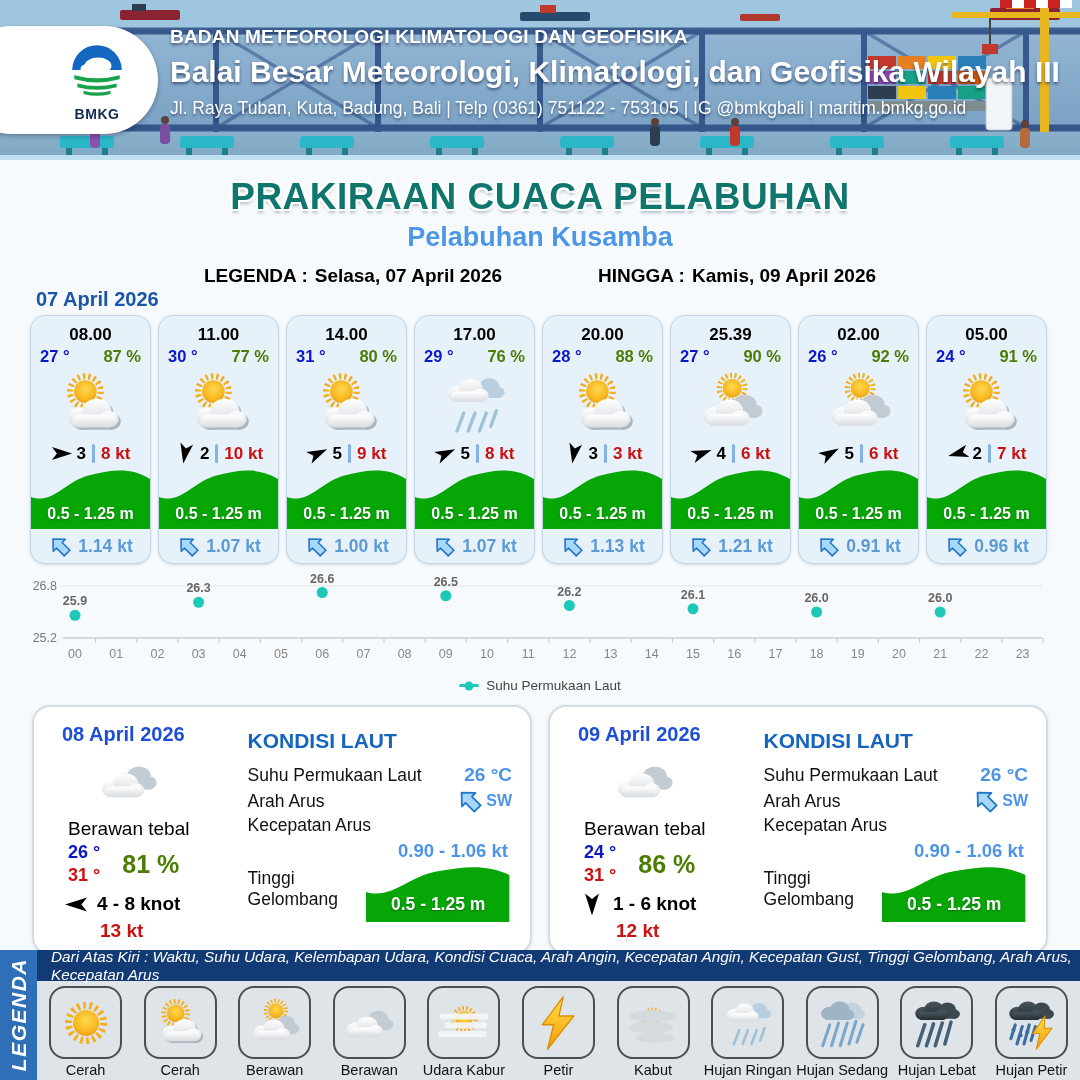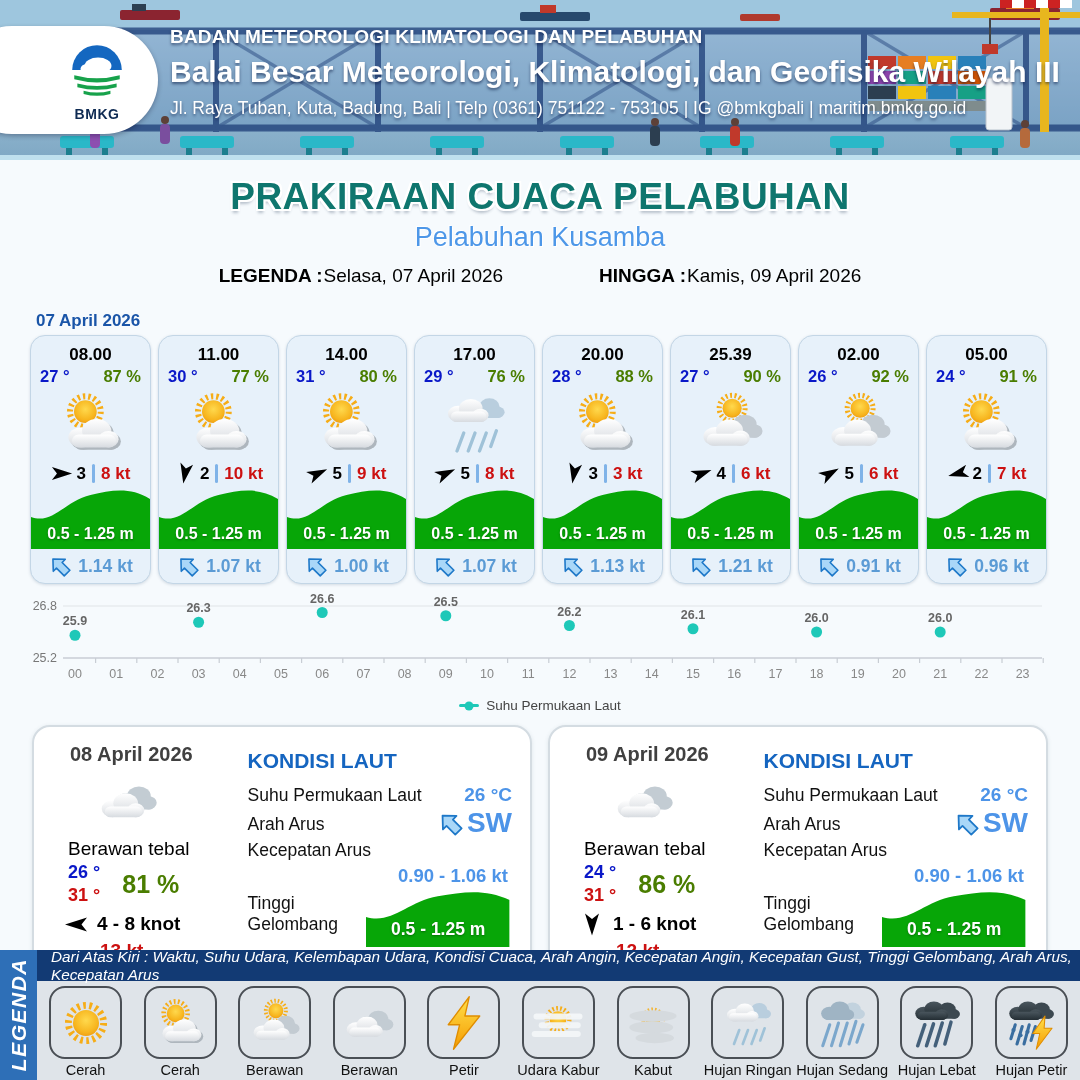--- a/index.html
+++ b/index.html
@@ -14,26 +14,26 @@
   .bmkg-logo{width:78px;text-align:center;}
   .bmkg-logo .lbl{font-size:14px;font-weight:bold;color:#0e2a52;letter-spacing:.5px;margin-top:1px;}
   .hdr-text{position:absolute;left:170px;top:26px;color:#fff;text-shadow:0 2px 3px rgba(5,20,60,.55);}
   .hdr-line1{font-size:19px;font-weight:bold;letter-spacing:.2px;}
   .hdr-line2{font-size:30px;font-weight:bold;margin-top:7px;}
   .hdr-line3{font-size:17.5px;margin-top:9px;font-weight:500;}
 
   
   .title-main{margin-top:16px;text-align:center;font-size:37px;font-weight:bold;letter-spacing:.5px;color:#0f766e;
     text-shadow:-2px -2px 0 #fff,2px -2px 0 #fff,-2px 2px 0 #fff,2px 2px 0 #fff,0 4px 3px rgba(40,60,90,.3);}
-  .title-sub{text-align:center;font-size:27px;font-weight:normal;color:#4d97e8;margin-top:4px;
+  .title-sub{text-align:center;font-size:27px;font-weight:bold;color:#4d97e8;margin-top:4px;
     text-shadow:-1px -1px 0 #fff,1px 1px 0 #fff;}
   .validity{display:flex;justify-content:center;gap:96px;margin-top:12px;font-size:19px;color:#000;}
   .validity b{font-weight:bold;}
-  .validity span{font-weight:normal;margin-left:1px;}
-  .date-label{margin:24px 0 4px 36px;font-size:17px;font-weight:bold;color:#1a55a8;}
+  .validity span{font-weight:bold;margin-left:7px;}
+  .date-label{margin:1px 0 4px 36px;font-size:20px;font-weight:bold;color:#1a55a8;}
 
   
   .cards-row{display:flex;gap:7px;margin:0 30px;}
   .hcard{width:121px;height:249px;background:#e7f1fa;border:1px solid #c3d6e6;border-radius:15px;
     box-shadow:0 1px 3px rgba(50,80,110,.18);position:relative;overflow:hidden;display:flex;flex-direction:column;}
   .h-time{text-align:center;font-size:17px;font-weight:bold;color:#000;margin-top:9px;}
   .h-th{display:flex;justify-content:space-between;padding:2px 9px 0 9px;font-size:16.5px;font-weight:bold;}
   .h-temp{color:#0a18c8;}
   .h-hum{color:#4a7d00;}
   .h-icon{height:84px;display:flex;align-items:center;justify-content:center;}
@@ -58,40 +58,40 @@
   .leg-line{position:relative;width:20px;height:3px;background:#1ec8b8;border-radius:2px;}
   .leg-line i{position:absolute;left:50%;top:50%;width:9px;height:9px;background:#1ec8b8;border-radius:50%;
     transform:translate(-50%,-50%);}
   .leg-txt{font-size:13.5px;color:#444;}
 
   
   .day-row{display:flex;gap:16px;margin:12px 32px 0 32px;}
   .dcard{flex:1;height:250px;background:#fff;border:2px solid #d4dce2;border-radius:18px;
     box-shadow:0 1px 4px rgba(60,80,100,.12);display:flex;padding:12px 18px 10px 20px;}
   .d-left{width:44%;display:flex;flex-direction:column;}
-  .d-date{font-size:20px;font-weight:bold;color:#404040;margin:4px 0 0 16px;}
+  .d-date{font-size:20px;font-weight:bold;color:#1d4ed8;margin:4px 0 0 8px;}
   .d-icon{height:66px;margin:2px 0 0 26px;}
   .d-cond{font-size:19px;color:#000;margin:4px 0 0 14px;}
   .d-temps{display:flex;align-items:center;margin:2px 0 0 14px;}
   .d-tcol{display:flex;flex-direction:column;gap:2px;font-size:18px;font-weight:bold;}
   .d-tmin{color:#0a18c8;}
   .d-tmax{color:#cc1111;}
   .d-hum{font-size:25px;font-weight:bold;color:#4a7d00;margin-left:22px;}
   .d-wind{display:flex;align-items:center;gap:9px;margin:7px 0 0 10px;}
   .d-wind .dart{width:24px;height:17px;}
   .d-wtxt{font-size:19px;font-weight:bold;color:#000;}
   .d-gust{font-size:19px;font-weight:bold;color:#cc1111;margin:5px 0 0 46px;}
   .d-right{flex:1;display:flex;flex-direction:column;padding-left:6px;}
   .sea-title{font-size:21px;font-weight:bold;color:#1565c0;margin:10px 0 8px 0;}
   .sea-row{display:flex;justify-content:space-between;align-items:center;margin-top:3px;}
   .sea-lbl{font-size:17.5px;color:#111;}
   .sea-val{font-size:19px;font-weight:bold;color:#4d94e8;}
   .sea-dir{display:flex;align-items:center;gap:3px;margin-top:-2px;}
   .sea-dir .cur-arrow{width:27px;height:27px;}
-  .sea-dir .sea-val{font-size:28px;}
+  .sea-dir .sea-val{font-size:16px;}
   .sea-speed-line{text-align:right;font-size:18.5px;font-weight:bold;color:#4d94e8;margin:4px 4px 0 0;}
   .sea-wave-row{display:flex;justify-content:space-between;align-items:flex-start;margin-top:6px;}
   .sea-wavebox{position:relative;width:172px;height:62px;margin:-8px 2px 0 0;}
   .sea-wavebox svg{position:absolute;inset:0;width:100%;height:100%;}
   .sea-wavetxt{position:absolute;bottom:7px;width:100%;text-align:center;color:#fff;font-size:17.5px;font-weight:bold;
     text-shadow:0 1px 2px rgba(0,60,0,.5);}
 
   
   .legend{position:absolute;left:0;bottom:0;width:1080px;height:130px;background:#dfe4e9;}
   .legend-side{position:absolute;left:0;top:0;width:37px;height:130px;background:#2e6fb7;
@@ -387,21 +387,21 @@
             <path d="M8,35 q22,6 44,0 l0,4 q-22,6 -44,0 z"></path>
             <path d="M11,43 q19,5 38,0 l0,3.6 q-19,5 -38,0 z"></path>
             <path d="M17,50 q13,3.6 26,0 l0,3.2 q-13,3.6 -26,0 z"></path>
           </g>
         </svg>
         <div class="lbl">BMKG</div>
       </div>
     </div>
 
     <div class="hdr-text">
-      <div class="hdr-line1">BADAN METEOROLOGI KLIMATOLOGI DAN PELABUHAN</div>
+      <div class="hdr-line1">BADAN METEOROLOGI KLIMATOLOGI DAN GEOFISIKA</div>
       <div class="hdr-line2">Balai Besar Meteorologi, Klimatologi, dan Geofisika Wilayah III</div>
       <div class="hdr-line3">Jl. Raya Tuban, Kuta, Badung, Bali | Telp (0361) 751122 - 753105 | IG @bmkgbali | maritim.bmkg.go.id</div>
     </div>
   </div>
 
   <div class="title-main">PRAKIRAAN CUACA PELABUHAN</div>
   <div class="title-sub">Pelabuhan Kusamba</div>
   <div class="validity">
     <div><b>LEGENDA :</b><span>Selasa, 07 April 2026</span></div>
     <div><b>HINGGA :</b><span>Kamis, 09 April 2026</span></div>
@@ -944,33 +944,33 @@
         <svg viewBox="0 0 64 64">
               <use class="u-icon" href="#sym-berawan-tebal"></use>
             </svg>
       </div>
       <div class="llabel">Berawan Tebal</div>
     </div>
 
     <div class="ltile">
       <div class="lbox">
         <svg viewBox="0 0 64 64">
-              <use class="u-icon" href="#sym-petir"></use>
-            </svg>
-      </div>
-      <div class="llabel">Petir</div>
+              <use class="u-icon" href="#sym-udara-kabur"></use>
+            </svg>
+      </div>
+      <div class="llabel">Udara Kabur</div>
     </div>
 
     <div class="ltile">
       <div class="lbox">
         <svg viewBox="0 0 64 64">
-              <use class="u-icon" href="#sym-udara-kabur"></use>
-            </svg>
-      </div>
-      <div class="llabel">Udara Kabur</div>
+              <use class="u-icon" href="#sym-petir"></use>
+            </svg>
+      </div>
+      <div class="llabel">Petir</div>
     </div>
 
     <div class="ltile">
       <div class="lbox">
         <svg viewBox="0 0 64 64">
               <use class="u-icon" href="#sym-kabut"></use>
             </svg>
       </div>
       <div class="llabel">Kabut</div>
     </div>

